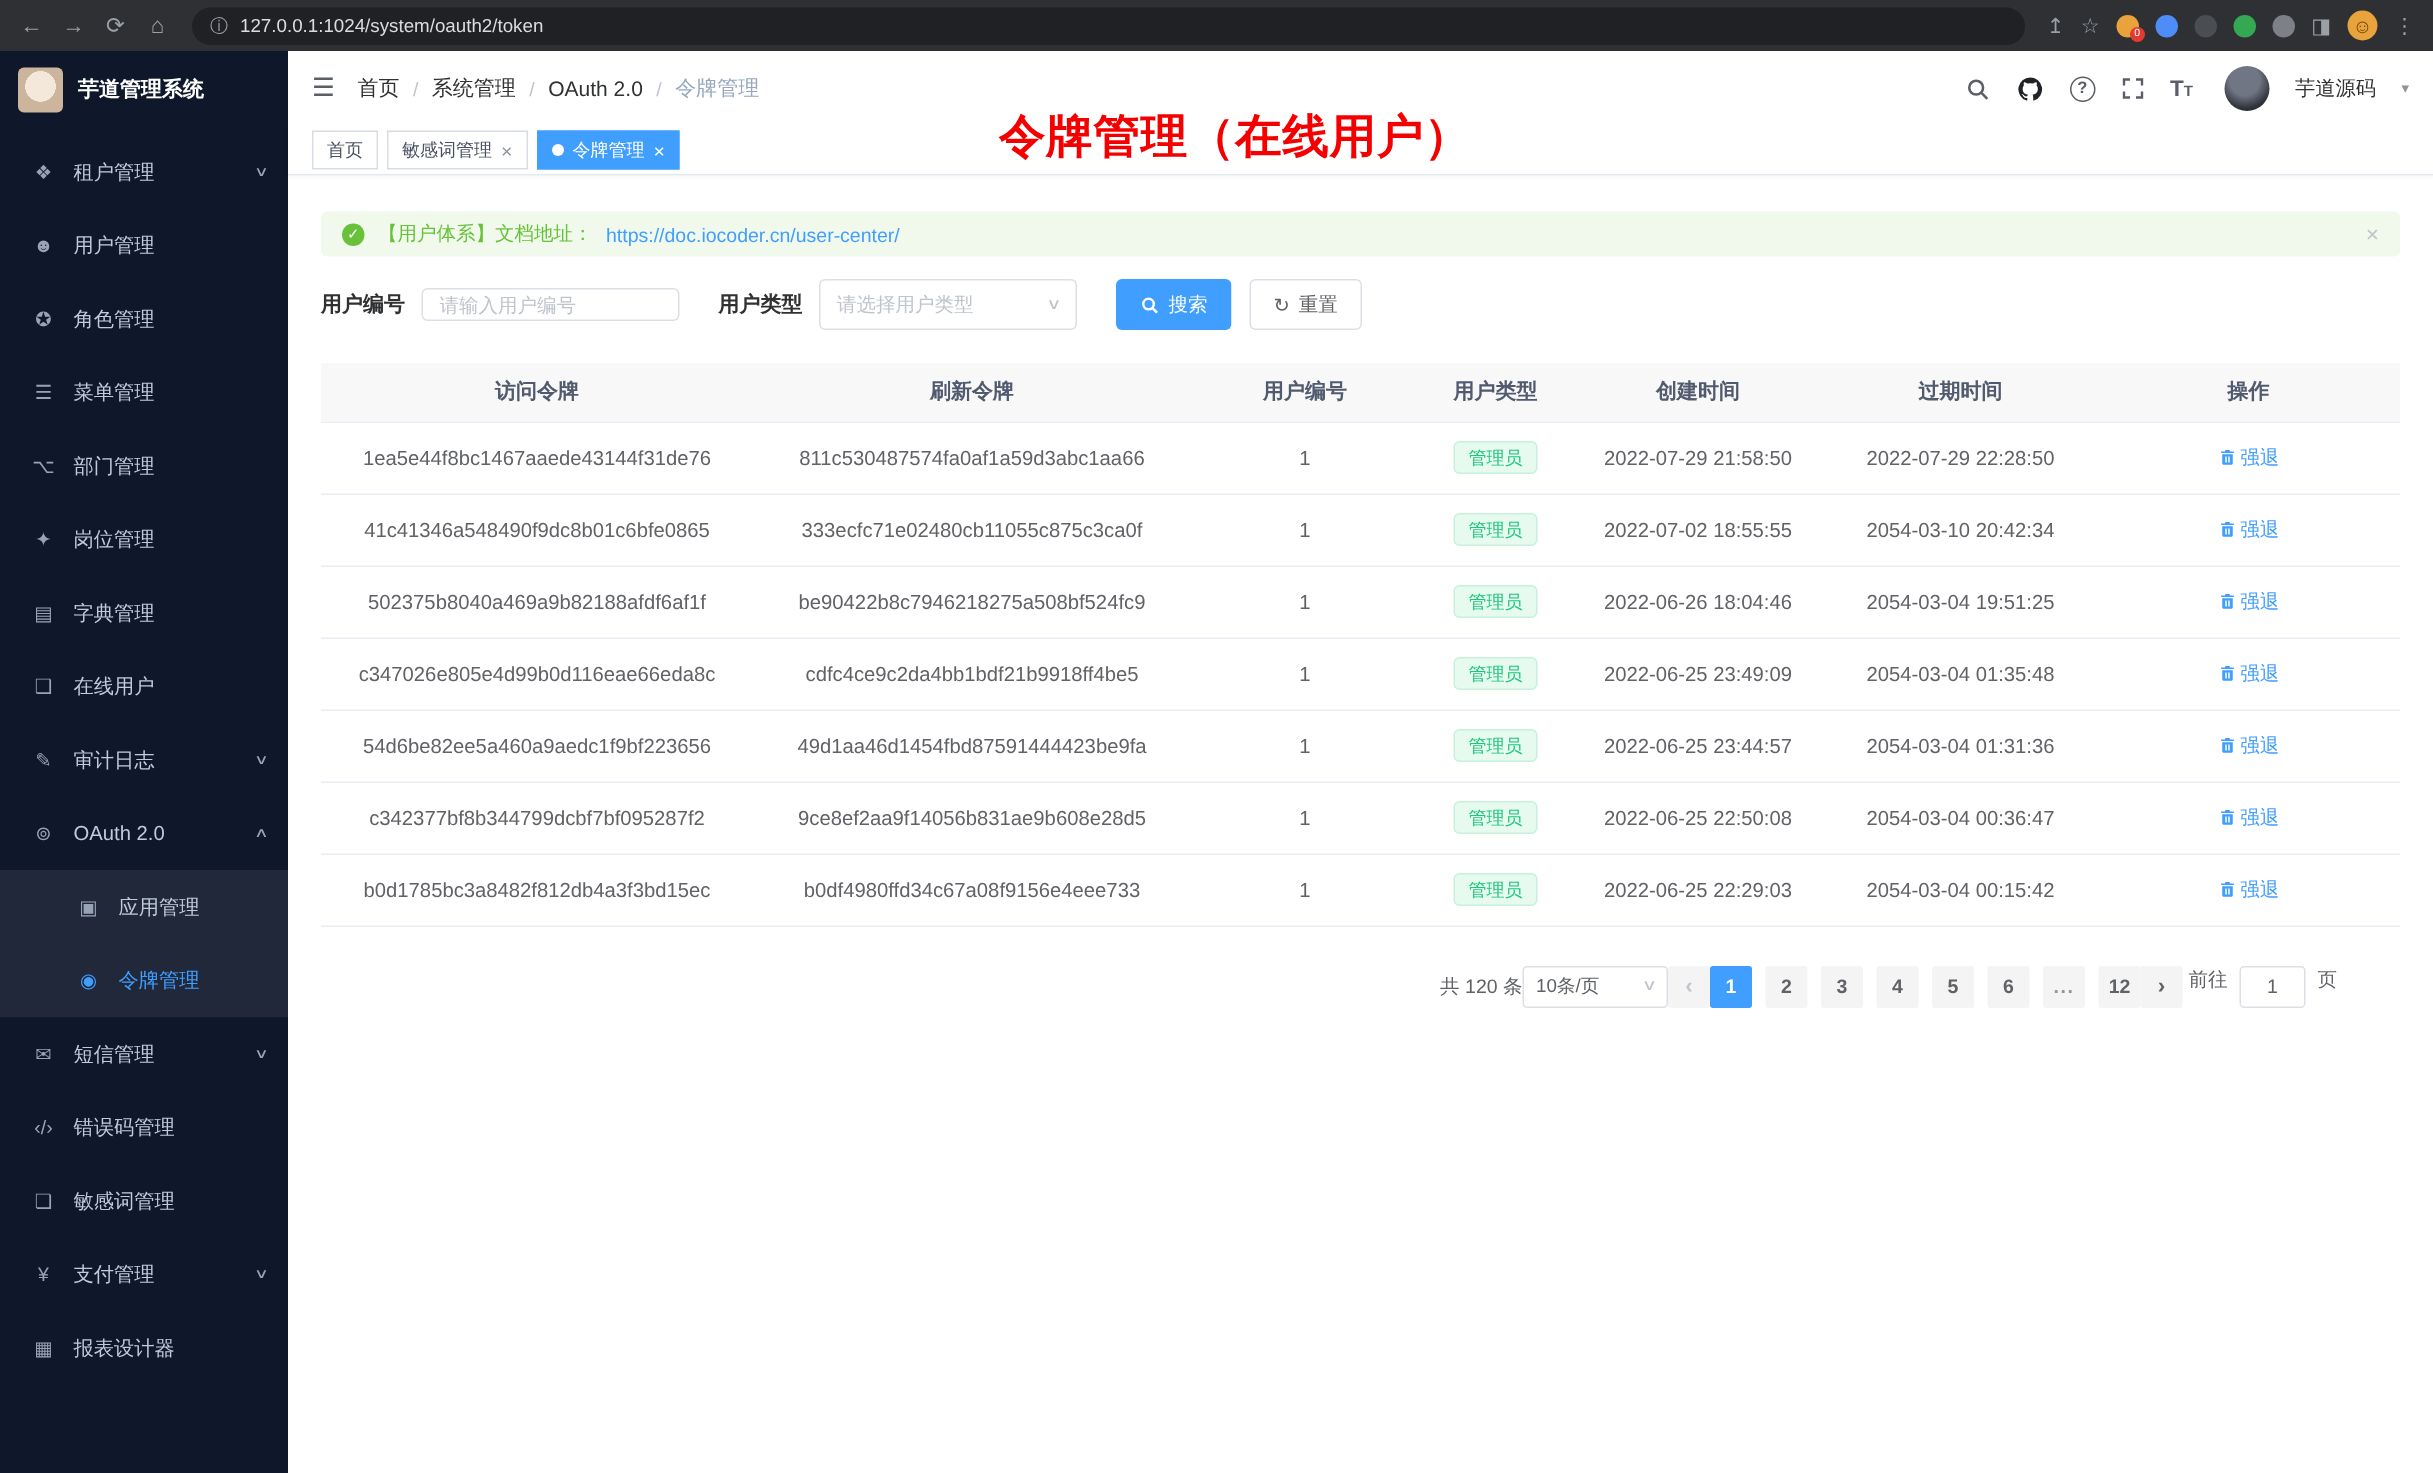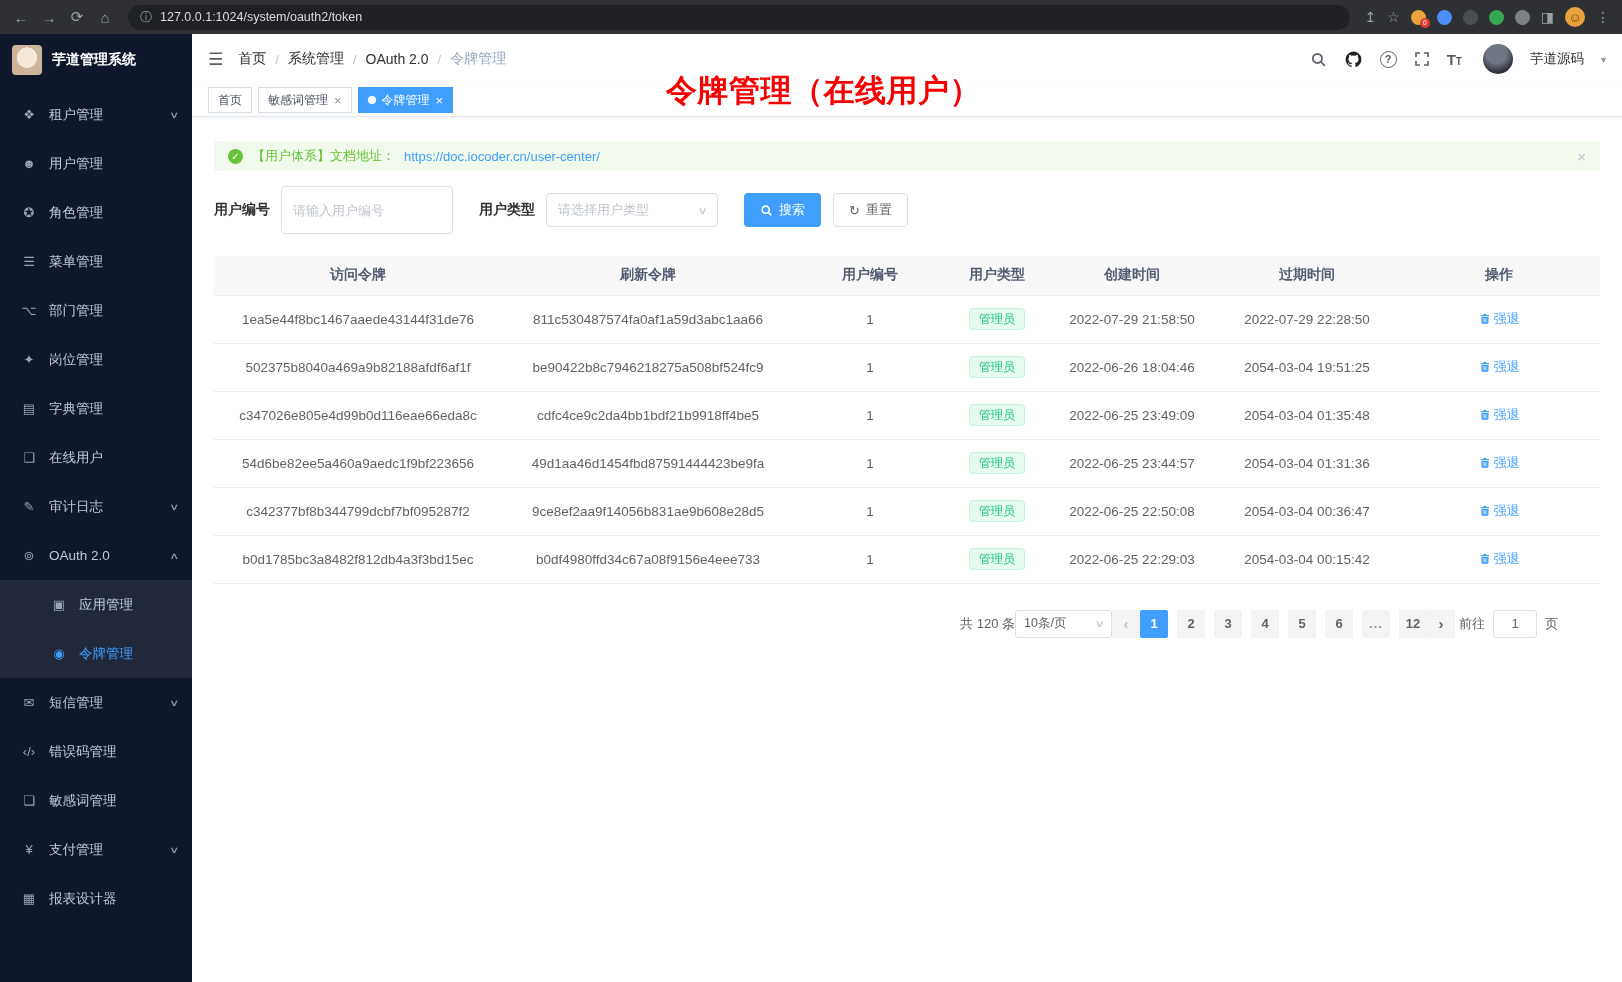--- a/index.html
+++ b/index.html
@@ -65,21 +65,21 @@
   .content{flex:1;padding:24px 22px 0;overflow:hidden}
   .alert{height:30px;background:#f0f9eb;border-radius:4px;display:flex;align-items:center;gap:9px;padding:0 14px;font-size:13px}
   .check-ico{width:15px;height:15px;border-radius:50%;background:#67c23a;color:#fff;font-size:10px;display:flex;align-items:center;justify-content:center;flex:0 0 auto}
   .alert-text{color:#67c23a}
   .alert-link{color:#409eff;cursor:pointer}
   .alert-close{margin-left:auto;color:#c0c4cc;font-size:15px;cursor:pointer}
 
   .filters{margin-top:15px;display:flex;align-items:center;font-size:14px}
   .f-group{display:flex;align-items:center;margin-right:26px}
   .f-label{font-weight:700;color:#303133;margin-right:11px;white-space:nowrap}
-  .f-input{width:172px;height:48px;border:1px solid #dcdfe6;border-radius:4px;padding:0 11px;font-size:13px;color:#606266;outline:none}
+  .f-input{width:172px;height:22px;border:1px solid #dcdfe6;border-radius:4px;padding:0 11px;font-size:13px;color:#606266;outline:none}
   .f-input::placeholder{color:#bfc4cc}
   .select{width:172px;height:34px;border:1px solid #dcdfe6;border-radius:4px;display:flex;align-items:center;justify-content:space-between;padding:0 11px;color:#bfc4cc;font-size:13px;background:#fff;cursor:pointer}
   .sel-caret{color:#c0c4cc;font-size:10px;transform:scaleX(1.4)}
   .btn{height:34px;border-radius:4px;display:inline-flex;align-items:center;gap:6px;padding:0 15px;font-size:13px;cursor:pointer;border:1px solid transparent}
   .btn-primary{background:#409eff;color:#fff;margin-right:12px}
   .btn-plain{background:#fff;border-color:#dcdfe6;color:#606266}
 
   .tbl{width:100%;margin-top:22px;border-collapse:collapse;table-layout:fixed}
   .tbl th{height:39px;background:#f8f8f9;color:#515a6e;font-weight:700;font-size:14px;text-align:center;border-bottom:1px solid #ebeef5;white-space:nowrap}
   .tbl td{height:48px;font-size:13.5px;color:#606266;text-align:center;border-bottom:1px solid #ebeef5;white-space:nowrap;overflow:hidden}
@@ -87,21 +87,21 @@
   .action-link{color:#409eff;display:inline-flex;align-items:center;gap:3px;cursor:pointer;font-size:13px}
 
   .pagin{margin-top:26px;display:flex;align-items:center;justify-content:flex-end;padding-right:42px;font-size:13px;color:#606266}
   .pg-size{width:97px;height:28px;border:1px solid #dcdfe6;border-radius:3px;display:flex;align-items:center;justify-content:space-between;padding:0 8px;font-size:12.5px;color:#606266;background:#fff;cursor:pointer}
   .pg-pages{display:flex;gap:9px}
   .pg-btn{min-width:28px;height:28px;border:none;background:#f4f4f5;color:#606266;border-radius:2px;font-size:13px;font-weight:600;display:inline-flex;align-items:center;justify-content:center;cursor:pointer;font-family:inherit;padding:0 4px}
   .pg-btn.active{background:#409eff;color:#fff}
   .pg-btn.dots{letter-spacing:1px;color:#909399}
   .pg-btn.prev{color:#c0c4cc;font-size:15px}
   .pg-btn.next{font-size:15px}
-  .pg-goto{display:flex;align-items:center;gap:8px;margin-left:4px}
+  .pg-goto{display:flex;gap:8px;margin-left:4px}
   .goto-input{width:44px;height:28px;border:1px solid #dcdfe6;border-radius:3px;text-align:center;font-size:13px;color:#606266;outline:none}
 
   .overlay-title{position:absolute;left:666px;top:70px;color:#f50000;font-size:31px;font-weight:700;z-index:50;white-space:nowrap;letter-spacing:.5px}
 </style>
 </head>
 <body>
 
 <div class="browser">
   <span class="nav-ico">←</span>
   <span class="nav-ico">→</span>
@@ -324,20 +324,34 @@
               <td>2022-07-29 21:58:50</td>
               <td>2022-07-29 22:28:50</td>
               <td><span class="action-link">
                   <svg width="12" height="12" viewBox="0 0 24 24">
                     <path fill="currentColor" d="M9 2v2H3.5v2H20.5V4H15V2H9zM5 7.5V20a1.5 1.5 0 0 0 1.5 1.5h11A1.5 1.5 0 0 0 19 20V7.5H5zm4 3h2v8H9v-8zm4 0h2v8h-2v-8z"></path>
                   </svg>
                   <span>强退</span>
                 </span></td>
             </tr>
             <tr>
+              <td>41c41346a548490f9dc8b01c6bfe0865</td>
+              <td>333ecfc71e02480cb11055c875c3ca0f</td>
+              <td>1</td>
+              <td><span class="badge">管理员</span></td>
+              <td>2022-07-02 18:55:55</td>
+              <td>2054-03-10 20:42:34</td>
+              <td><span class="action-link">
+                  <svg width="12" height="12" viewBox="0 0 24 24">
+                    <path fill="currentColor" d="M9 2v2H3.5v2H20.5V4H15V2H9zM5 7.5V20a1.5 1.5 0 0 0 1.5 1.5h11A1.5 1.5 0 0 0 19 20V7.5H5zm4 3h2v8H9v-8zm4 0h2v8h-2v-8z"></path>
+                  </svg>
+                  <span>强退</span>
+                </span></td>
+            </tr>
+            <tr>
               <td>502375b8040a469a9b82188afdf6af1f</td>
               <td>be90422b8c7946218275a508bf524fc9</td>
               <td>1</td>
               <td><span class="badge">管理员</span></td>
               <td>2022-06-26 18:04:46</td>
               <td>2054-03-04 19:51:25</td>
               <td><span class="action-link">
                   <svg width="12" height="12" viewBox="0 0 24 24">
                     <path fill="currentColor" d="M9 2v2H3.5v2H20.5V4H15V2H9zM5 7.5V20a1.5 1.5 0 0 0 1.5 1.5h11A1.5 1.5 0 0 0 19 20V7.5H5zm4 3h2v8H9v-8zm4 0h2v8h-2v-8z"></path>
                   </svg>

